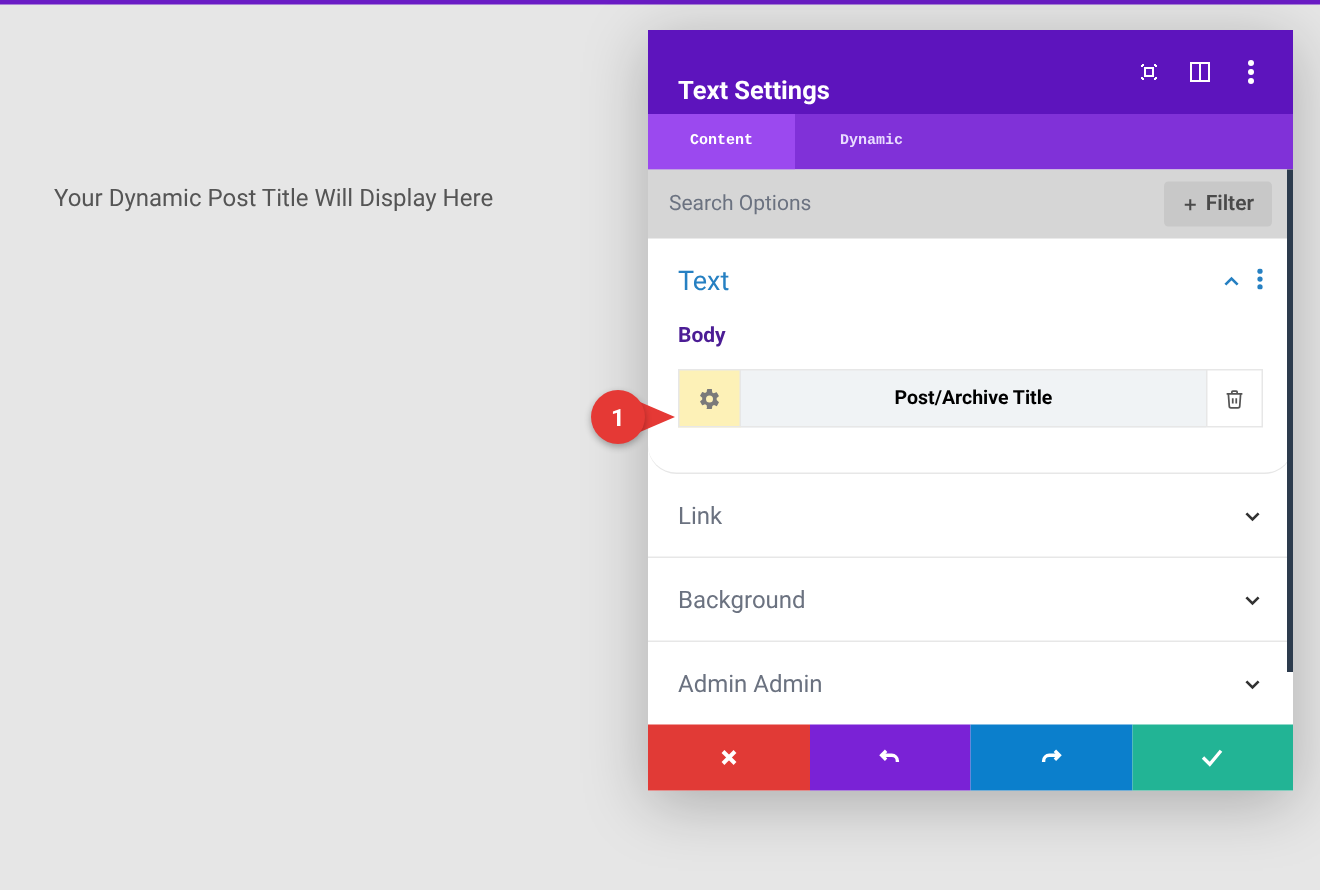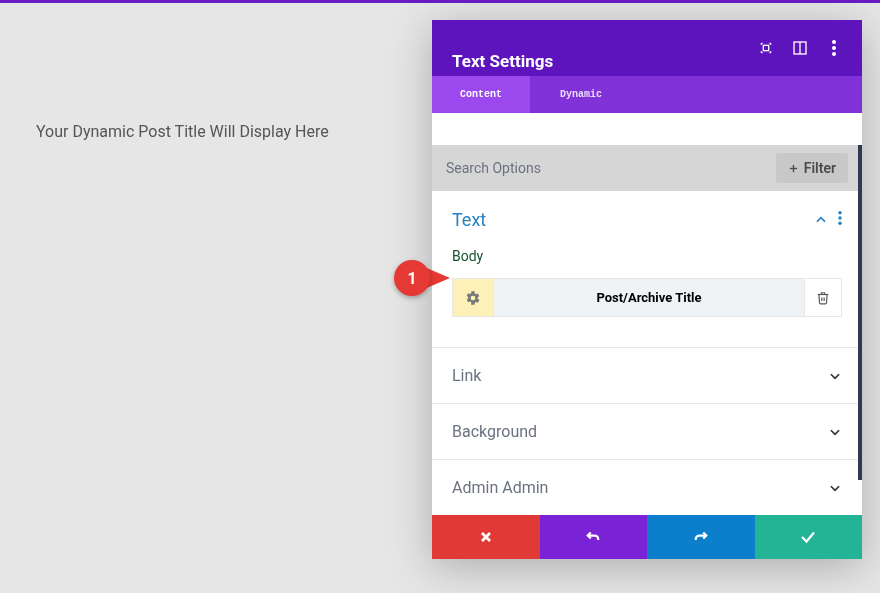--- a/index.html
+++ b/index.html
@@ -15,33 +15,33 @@
   .hdr-ico { width: 16px; height: 16px; display: flex; align-items: center; justify-content: center; color: #fff; cursor: pointer; }
   .tabs { display: flex; background: #8031d8; }
   .tab { flex: 0 0 auto; padding: 13px 28px; color: #e9dcff; font-size: 10px; font-weight: 600; cursor: pointer; font-family: Liberation Mono, monospace; }
   .tab.active { background: #9b49ef; color: #fff; }
   .tab.mid { padding: 13px 30px; }
   .tab.last { padding: 13px 30px; }
 
   .scrollzone { position: relative; }
   .scroll-track { position: absolute; right: 0; top: 0; width: 4px; height: 335px; background: #2c3b4d; }
 
-  .searchbar { background: #d6d6d6; display: flex; align-items: center; height: 46px; padding: 0 14px; gap: 10px; margin-top: 32px; }
+  .searchbar { background: #d6d6d6; display: flex; align-items: center; height: 46px; padding: 0 14px; gap: 10px; }
   .search-input { flex: 1; border: none; background: transparent; font-size: 14px; color: #6b7280; outline: none; }
   .search-input::placeholder { color: #6b7280; }
   .filter-btn { background: #c8c8c8; border: none; color: #4a4a4a; font-size: 14px; padding: 7px 12px; border-radius: 3px; display: flex; align-items: center; gap: 5px; cursor: pointer; font-weight: 600; }
 
   .section { border-bottom: 1px solid #e7e7e7; }
-  .section-open { padding: 18px 20px 30px 20px; }
+  .section-open { padding: 18px 20px 30px 20px; border-radius: 19px; }
   .section-title-row { display: flex; align-items: center; }
   .section-title { color: #2680c2; font-size: 18px; font-weight: 400; flex: 1; }
   .sec-act { display: flex; gap: 10px; align-items: center; }
   .chev-up { color: #2680c2; }
   .menu-dots { color: #2680c2; }
-  .body-label { color: #14532d; font-size: 14px; font-weight: 400; margin-top: 18px; }
+  .body-label { color: #4c1d95; font-size: 14px; font-weight: 700; margin-top: 18px; }
   .dyn-field-wrap { margin-top: 14px; display: flex; align-items: stretch; position: relative; }
   .dyn-left { width: 42px; background: #fdf1b7; display: flex; align-items: center; justify-content: center; border: 1px solid #e7e7e7; }
   .dyn-mid { flex: 1; background: #f0f3f5; display: flex; align-items: center; justify-content: center; font-size: 13px; font-weight: 700; color: #000000; padding: 11px 0; border-top: 1px solid #e7e7e7; border-bottom: 1px solid #e7e7e7; }
   .dyn-right { width: 38px; background: #fff; display: flex; align-items: center; justify-content: center; border: 1px solid #e7e7e7; }
   .ico svg { display: block; }
 
   .section-closed { display: flex; align-items: center; padding: 18px 20px; cursor: pointer; gap: 48px; }
   .section-closed .lbl { flex: 1; color: #6b7280; font-size: 16px; }
   .section-closed .chev { color: #4a4a4a; }
 

